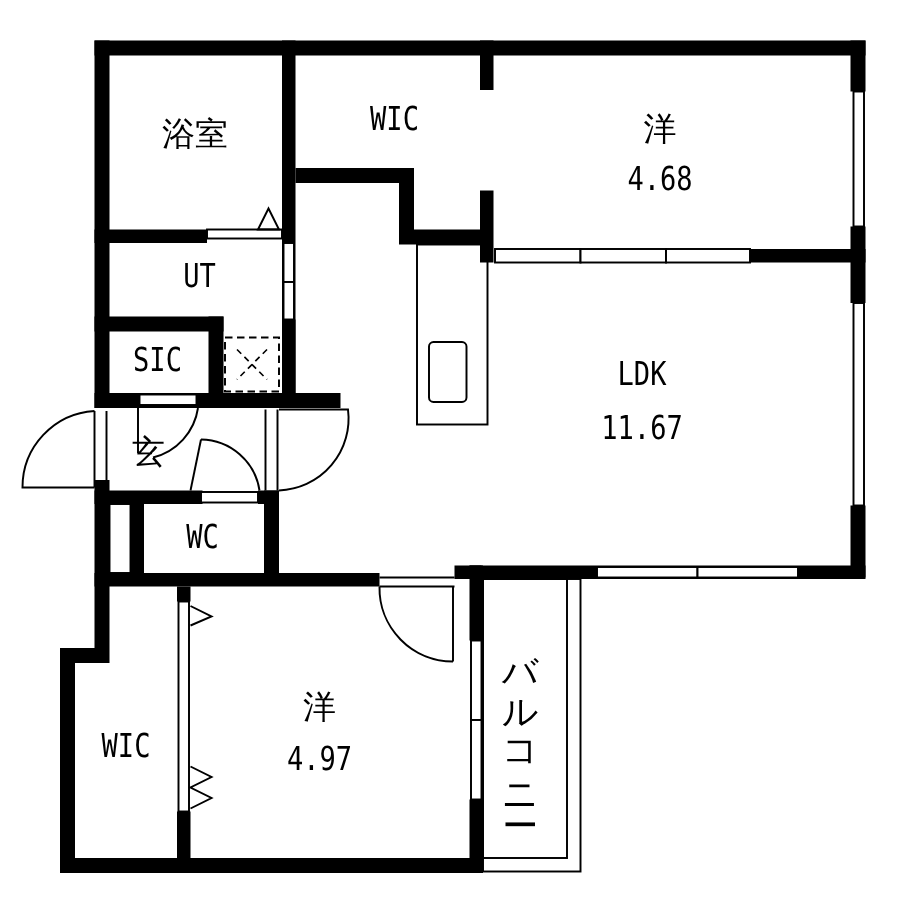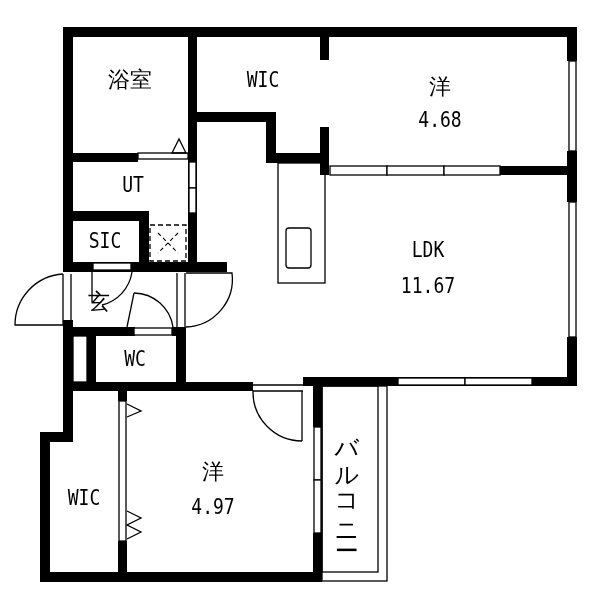--- a/index.html
+++ b/index.html
@@ -140,21 +140,21 @@
   </g>
 
   <g>
     <rect class="thin" x="322" y="386" width="56" height="186"></rect>
     <rect class="thin" x="322" y="386" width="65" height="195"></rect>
   </g>
 
   <rect class="thin" x="73" y="336" width="14" height="46"></rect>
 </svg>
 
-<div class="lbl lbl-jp" style="left:130px; top:80px;">浴室</div>
+<div class="lbl lbl-jp" style="left:130px; top:90px;">浴室</div>
 <div class="lbl lbl-lat" style="left:263px; top:80px;">WIC</div>
 <div class="lbl lbl-jp" style="left:440px; top:87px;">洋</div>
 <div class="lbl lbl-lat" style="left:440px; top:120px;">4.68</div>
 <div class="lbl lbl-lat" style="left:133px; top:185px;">UT</div>
 <div class="lbl lbl-lat" style="left:105px; top:241px;">SIC</div>
 <div class="lbl lbl-jp" style="left:99px; top:302px;">玄</div>
 <div class="lbl lbl-lat" style="left:428px; top:250px;">LDK</div>
 <div class="lbl lbl-lat" style="left:428px; top:286px;">11.67</div>
 <div class="lbl lbl-lat" style="left:135px; top:359px;">WC</div>
 <div class="lbl lbl-lat" style="left:84px; top:498px;">WIC</div>

